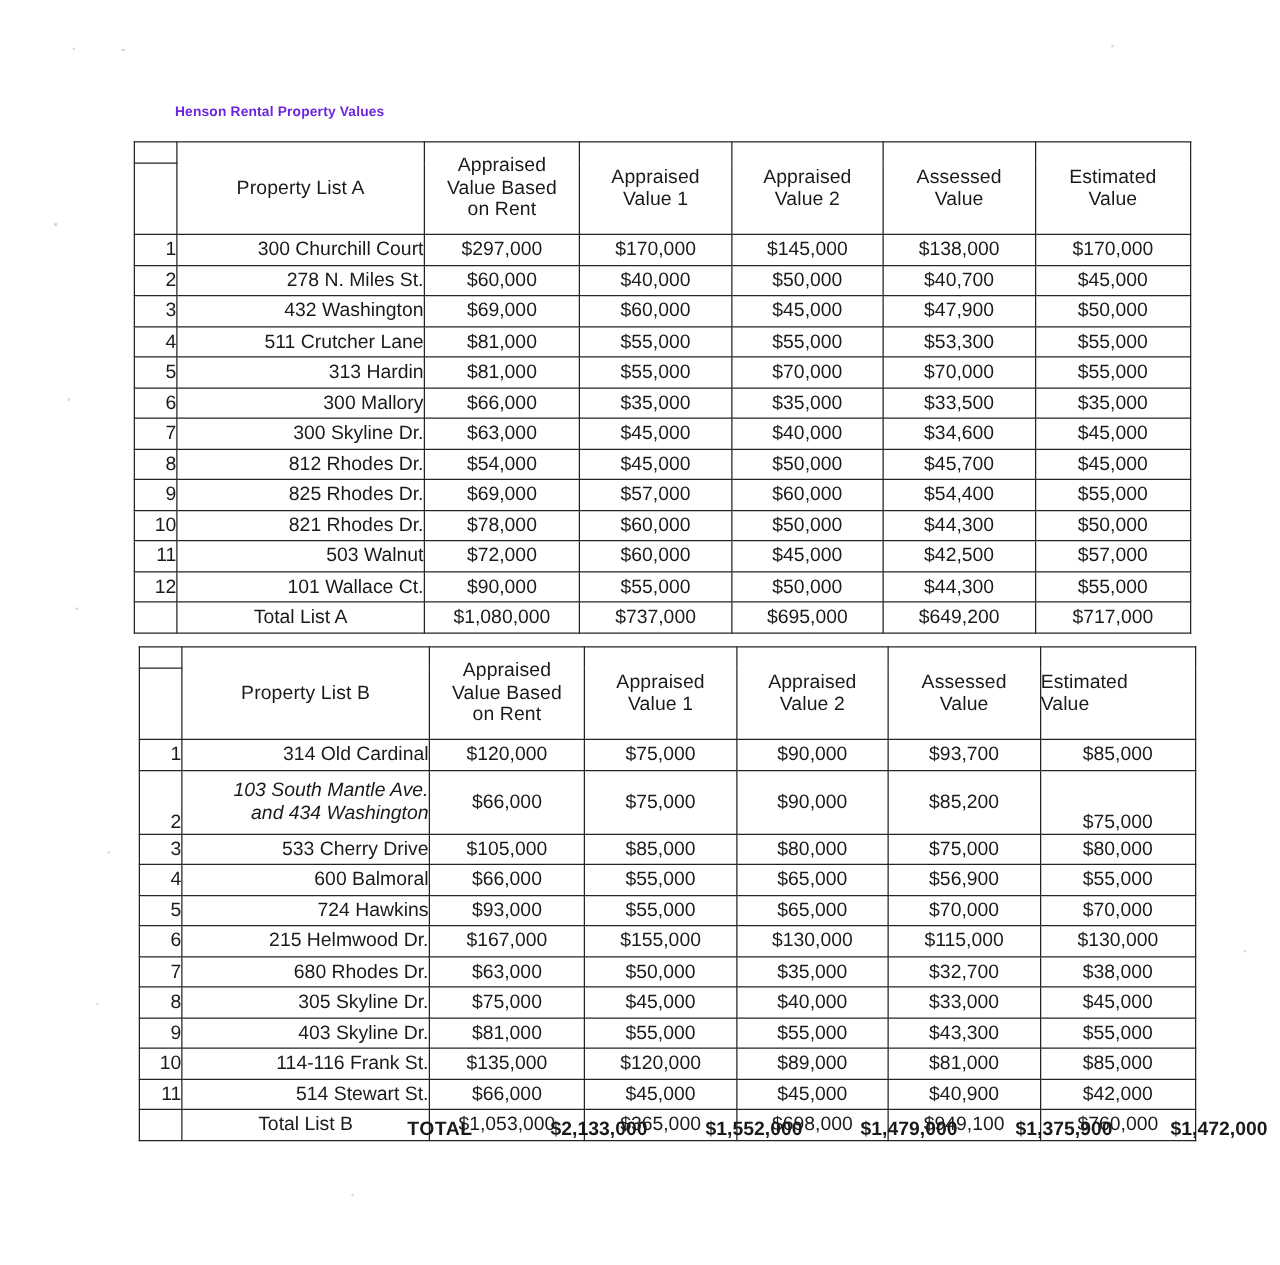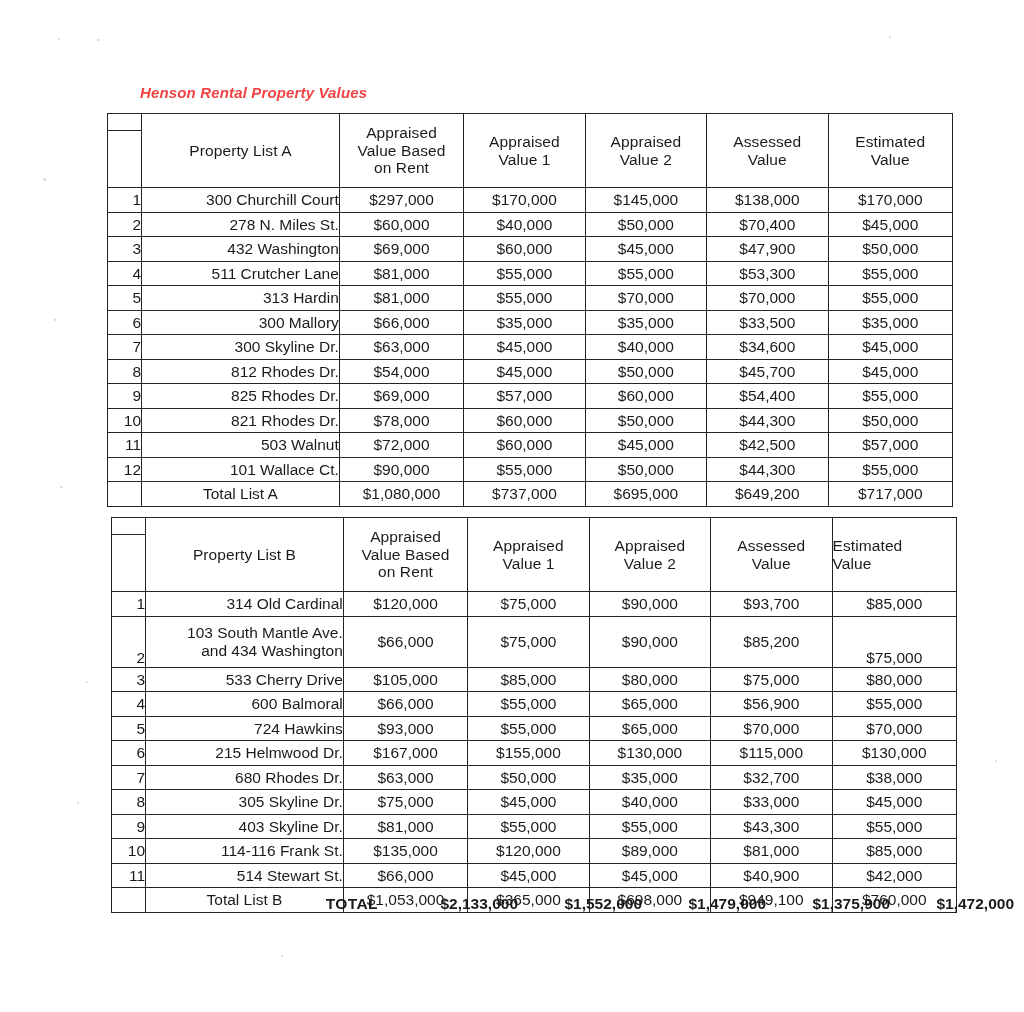--- a/index.html
+++ b/index.html
@@ -33,26 +33,25 @@
   .page {
     position: absolute;
     inset: 0;
     filter: contrast(1.02);
   }
 
   .doc-title {
     position: absolute;
     left: 140px;
     top: 84px;
-    font-size: 15px;
+    font-size: 11px;
     font-weight: bold;
     letter-spacing: .15px;
-    color: #ef4444;
+    color: #6d28d9;
     white-space: nowrap;
-    font-style: italic;
   }
 
   table.sheet {
     position: absolute;
     border-collapse: collapse;
     table-layout: fixed;
     background: #fff;
   }
   table.sheet td, table.sheet th {
     border: 1px solid #262626;
@@ -108,21 +107,21 @@
     text-align: center;
     vertical-align: middle;
   }
   .total-label {
     font-weight: bold;
     padding-left: 6px;
     text-align: center;
     vertical-align: middle;
   }
   .tall { height: 50px; }
-  .name-two-line { white-space: normal; line-height: 1.18; }
+  .name-two-line { white-space: normal; line-height: 1.18; font-style: italic; }
   .est-low { vertical-align: bottom; padding-bottom: 2px; }
 
   
   .grand {
     position: absolute;
     display: flex;
     align-items: center;
     font-weight: bold;
     font-size: 15.5px;
     color: #1c1c1c;
@@ -195,21 +194,21 @@
           <td class="num">$145,000</td>
           <td class="num">$138,000</td>
           <td class="num">$170,000</td>
         </tr>
         <tr>
           <td class="idx">2</td>
           <td class="name">278 N. Miles St.</td>
           <td class="num">$60,000</td>
           <td class="num">$40,000</td>
           <td class="num">$50,000</td>
-          <td class="num">$70,400</td>
+          <td class="num">$40,700</td>
           <td class="num">$45,000</td>
         </tr>
         <tr>
           <td class="idx">3</td>
           <td class="name">432 Washington</td>
           <td class="num">$69,000</td>
           <td class="num">$60,000</td>
           <td class="num">$45,000</td>
           <td class="num">$47,900</td>
           <td class="num">$50,000</td>

